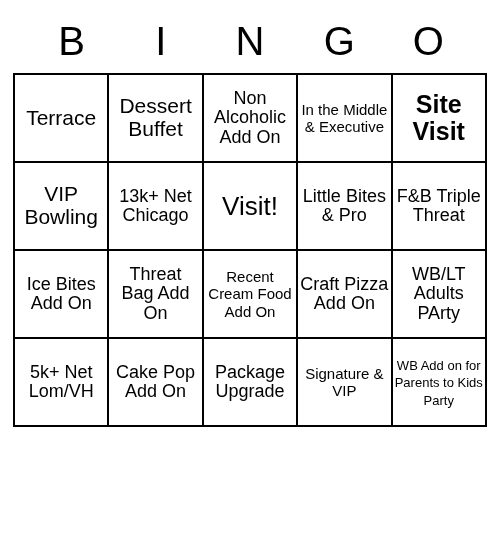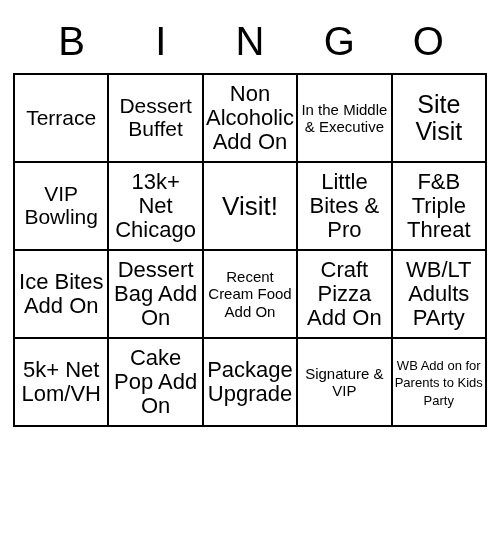--- a/index.html
+++ b/index.html
@@ -45,23 +45,23 @@
   .grid td {
     border: 2px solid #000000;
     width: 88.4px;
     height: 84px;
     padding: 1px 2px;
     text-align: center;
     vertical-align: middle;
     line-height: 1.08;
     word-wrap: break-word;
   }
-  .sz-xl  { font-size: 25px; }
+  .sz-xl  { font-size: 25px; font-weight: bold; }
   .sz-lg  { font-size: 21px; }
-  .sz-md  { font-size: 22px; text-align: center; }
+  .sz-md  { font-size: 18px; text-align: center; }
   .sz-sm  { font-size: 15px; }
   .sz-xs  { font-size: 13px; }
   .free {
     font-size: 26px;
   }
 </style>
 </head>
 <body>
 
 <div class="card">
@@ -85,21 +85,21 @@
       </tr>
       <tr>
         <td><span class="sz-lg">VIP Bowling</span></td>
         <td><span class="sz-md">13k+ Net Chicago</span></td>
         <td><span class="free">Visit!</span></td>
         <td><span class="sz-md">Little Bites &amp; Pro</span></td>
         <td><span class="sz-md">F&amp;B Triple Threat</span></td>
       </tr>
       <tr>
         <td><span class="sz-md">Ice Bites Add On</span></td>
-        <td><span class="sz-md">Dessert Bag Add On</span></td>
+        <td><span class="sz-md">Threat Bag Add On</span></td>
         <td><span class="sz-sm">Recent Cream Food Add On</span></td>
         <td><span class="sz-md">Craft Pizza Add On</span></td>
         <td><span class="sz-md">WB/LT Adults PArty</span></td>
       </tr>
       <tr>
         <td><span class="sz-md">5k+ Net Lom/VH</span></td>
         <td><span class="sz-md">Cake Pop Add On</span></td>
         <td><span class="sz-md">Package Upgrade</span></td>
         <td><span class="sz-sm">Signature &amp; VIP</span></td>
         <td><span class="sz-xs">WB Add on for Parents to Kids Party</span></td>

